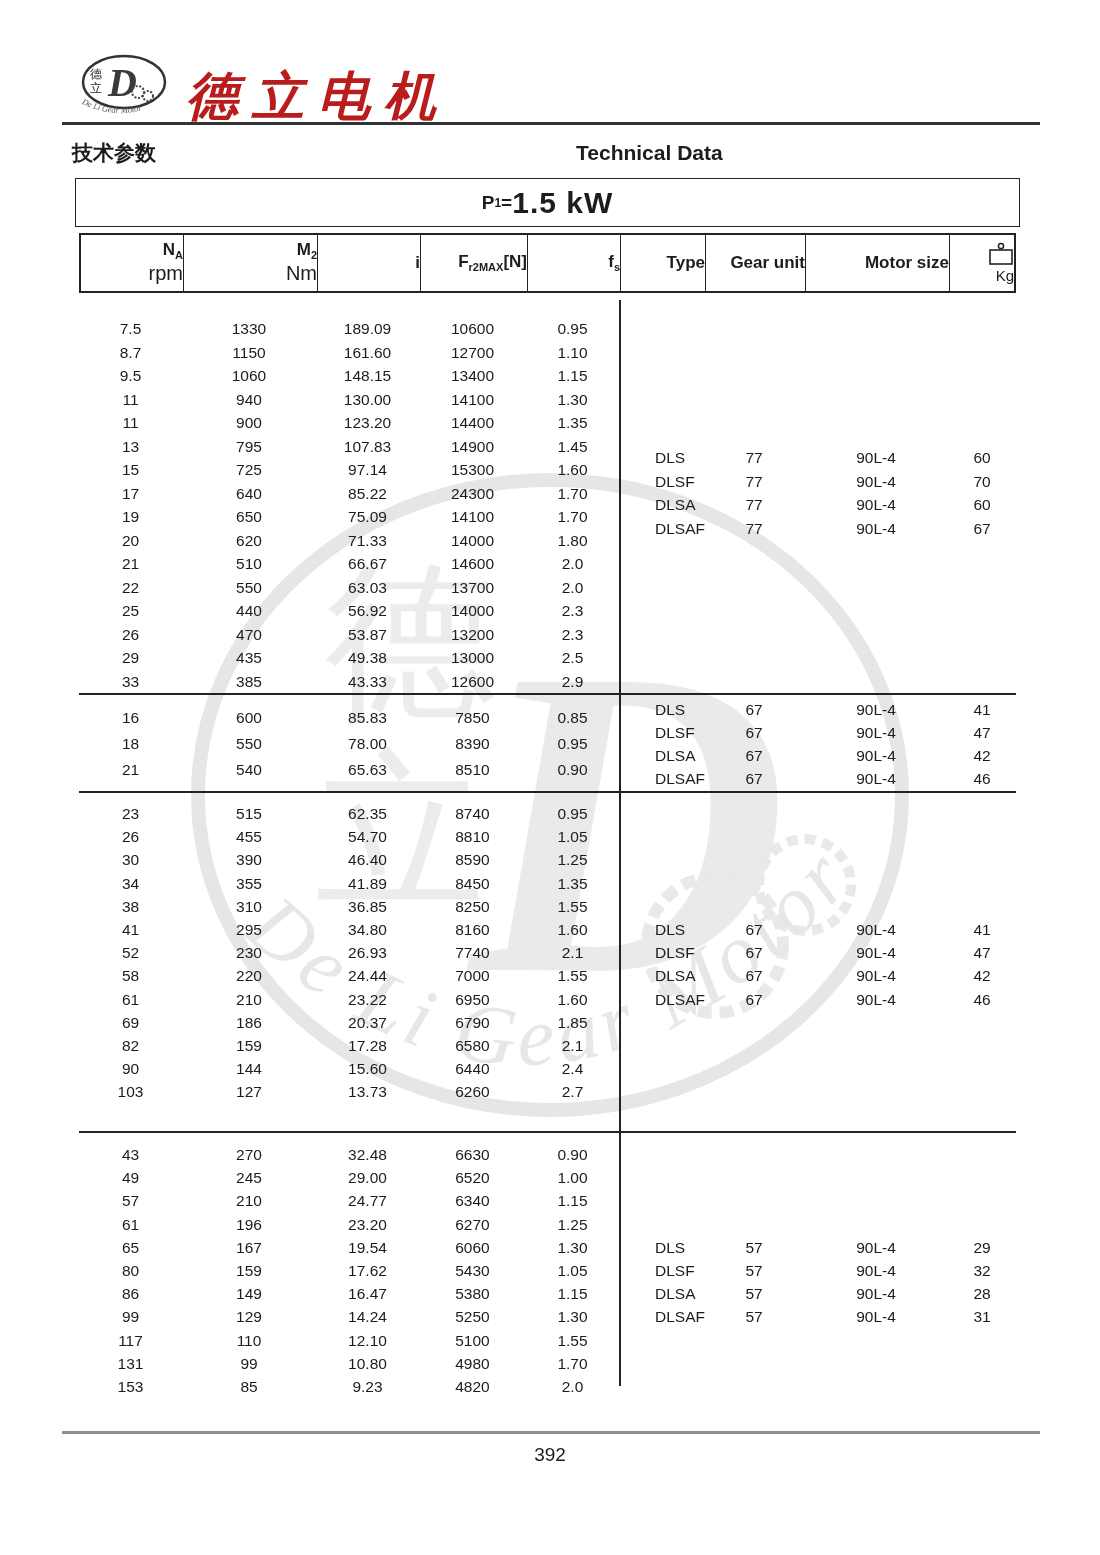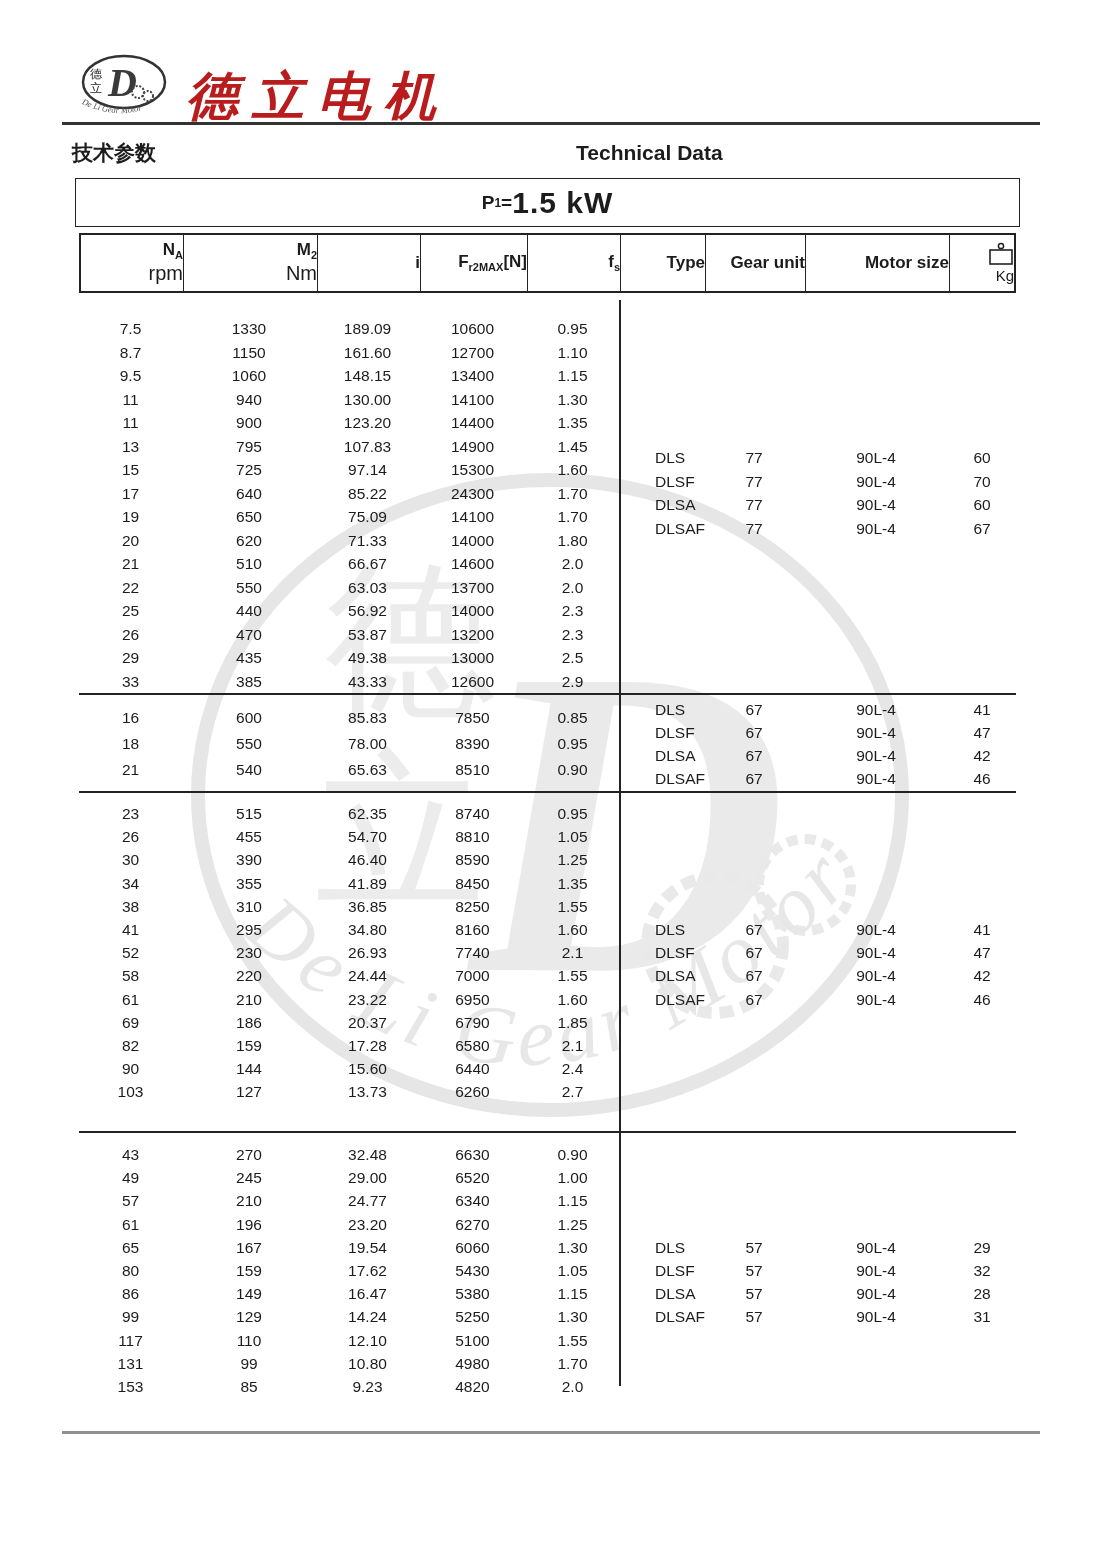--- a/index.html
+++ b/index.html
@@ -550,13 +550,14 @@
             <div class="tcell">DLSAF</div>
             <div class="tcell">57</div>
             <div class="tcell">90L-4</div>
             <div class="tcell">31</div>
           </div>
         </div>
       </section>
     </div>
 
   <div class="footer-rule"></div>
+  <div class="page-number">392</div>
 </div>
 
 </body></html>

